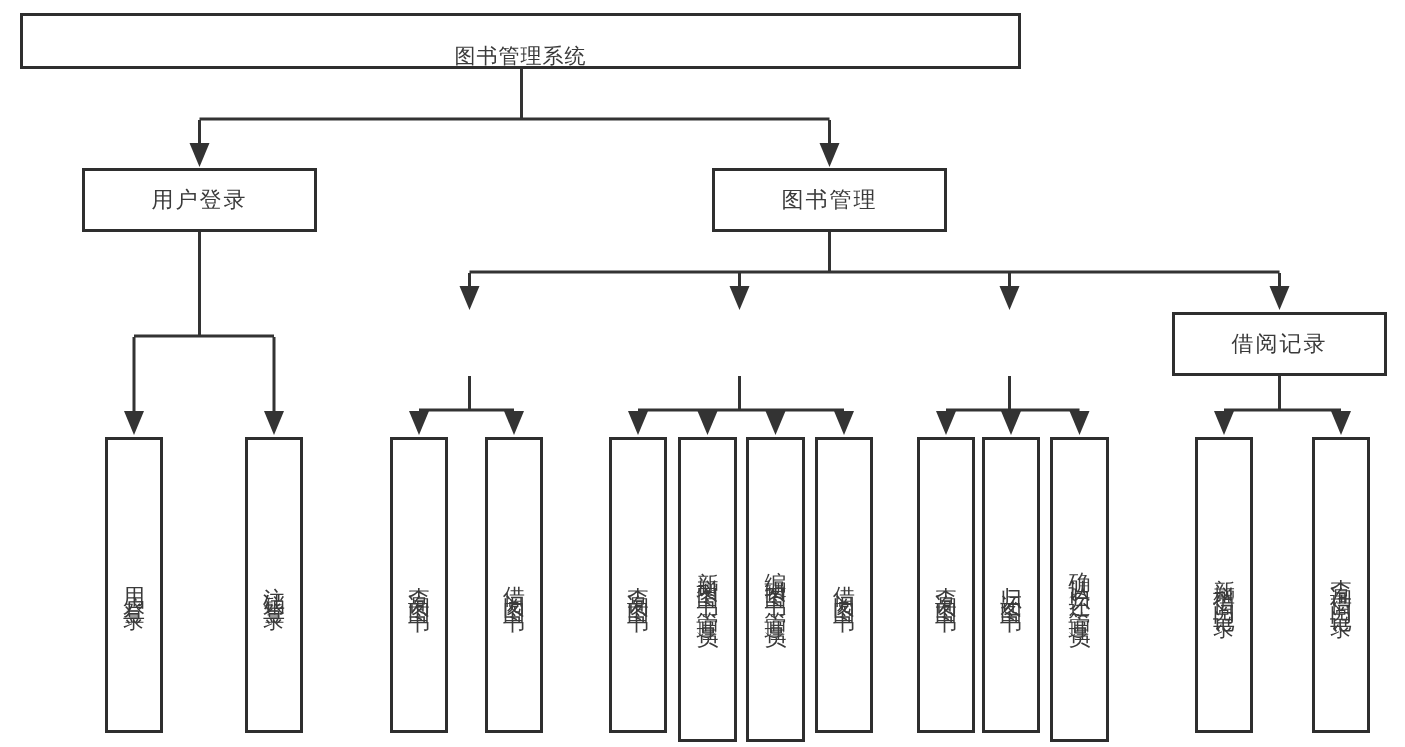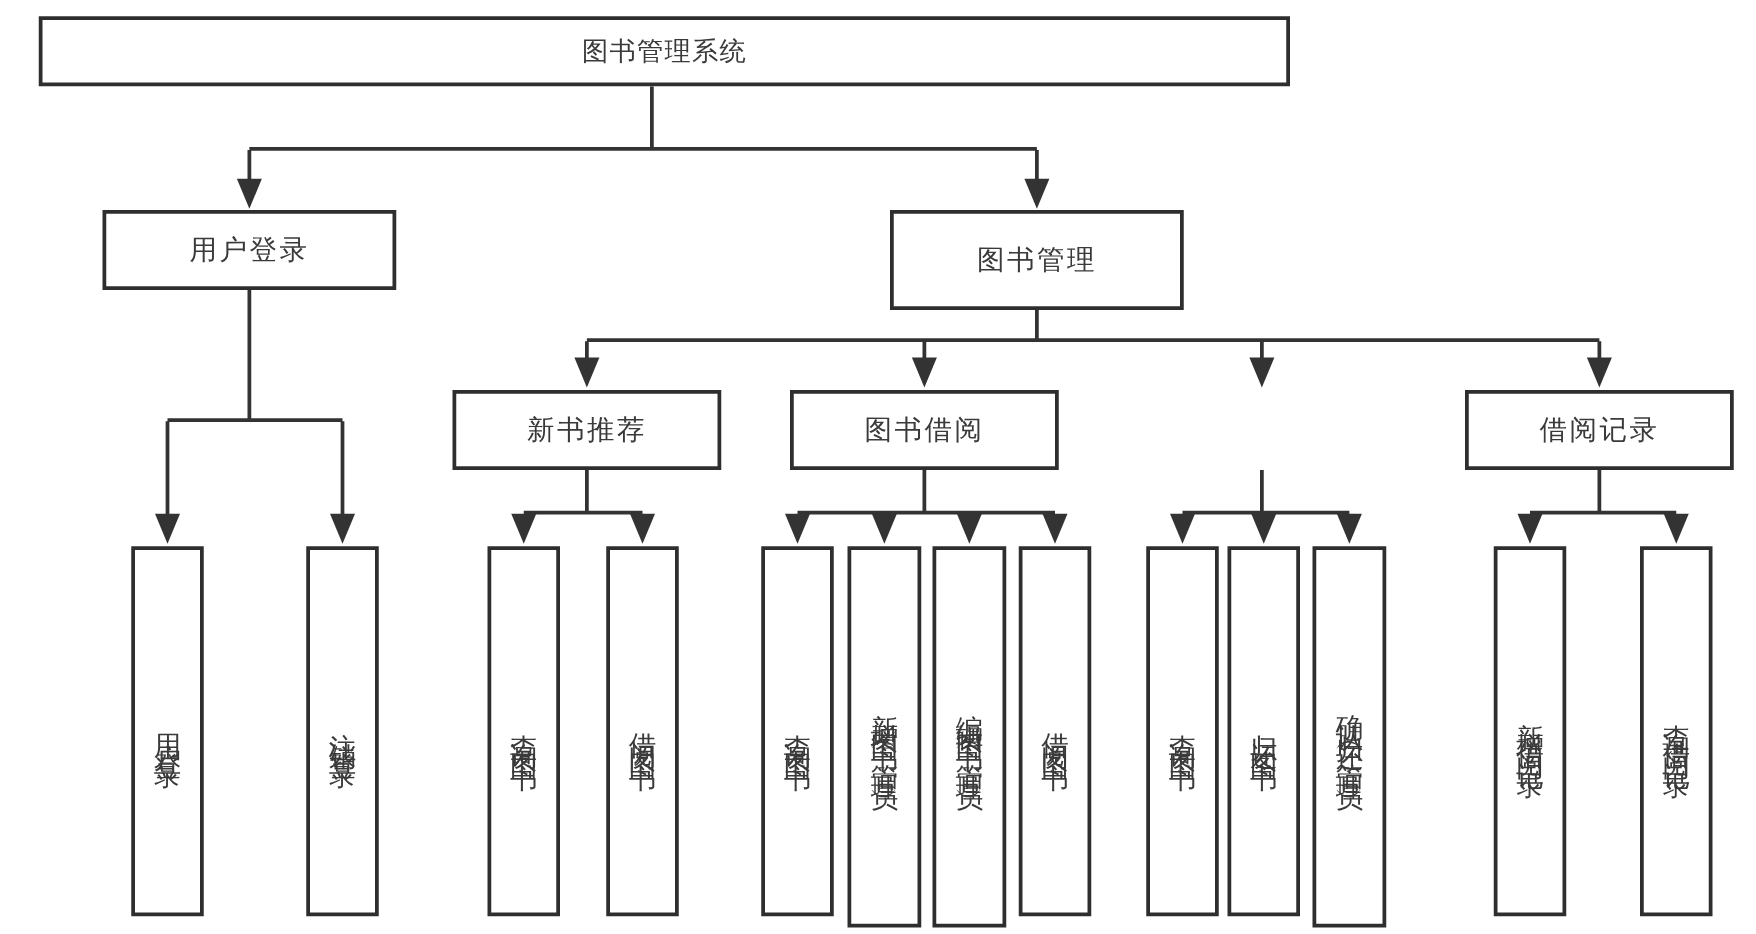--- a/index.html
+++ b/index.html
@@ -93,37 +93,31 @@
     <path d="M1009.5 376 V411.5 M946 410 H1079.5"></path>
     <polygon points="936,411 956,411 946,435"></polygon>
     <polygon points="1001,411 1021,411 1011,435"></polygon>
     <polygon points="1069.5,411 1089.5,411 1079.5,435"></polygon>
 
     <path d="M1279.5 376 V411.5 M1224 410 H1341"></path>
     <polygon points="1214,411 1234,411 1224,435"></polygon>
     <polygon points="1331,411 1351,411 1341,435"></polygon>
   </svg>
 
-  <div class="node hbox root-box" style="left:31px; top:13px; width:1001px; height:56px;">
+  <div class="node hbox root-box" style="left:20px; top:13px; width:1001px; height:56px;align-items:flex-end;">
     <span>图书管理系统</span>
   </div>
 
   <div class="node hbox" style="left:82px; top:168px; width:235px; height:64px;">
     <span>用户登录</span>
   </div>
-  <div class="node hbox" style="left:712px; top:168px; width:235px; height:80px;">
+  <div class="node hbox" style="left:712px; top:168px; width:235px; height:64px;">
     <span>图书管理</span>
   </div>
 
-  <div class="node hbox" style="left:362px; top:312px; width:215px; height:64px;">
-    <span>新书推荐</span>
-  </div>
-  <div class="node hbox" style="left:632px; top:312px; width:215px; height:64px;">
-    <span>图书借阅</span>
-  </div>
   <div class="node hbox" style="left:1172px; top:312px; width:215px; height:64px;">
     <span>借阅记录</span>
   </div>
 
   <div class="node vbox" style="left:105px; top:437px; width:58px; height:296px;">
     <span>用户登录</span>
   </div>
   <div class="node vbox" style="left:245px; top:437px; width:58px; height:296px;">
     <span>注销登录</span>
   </div>

